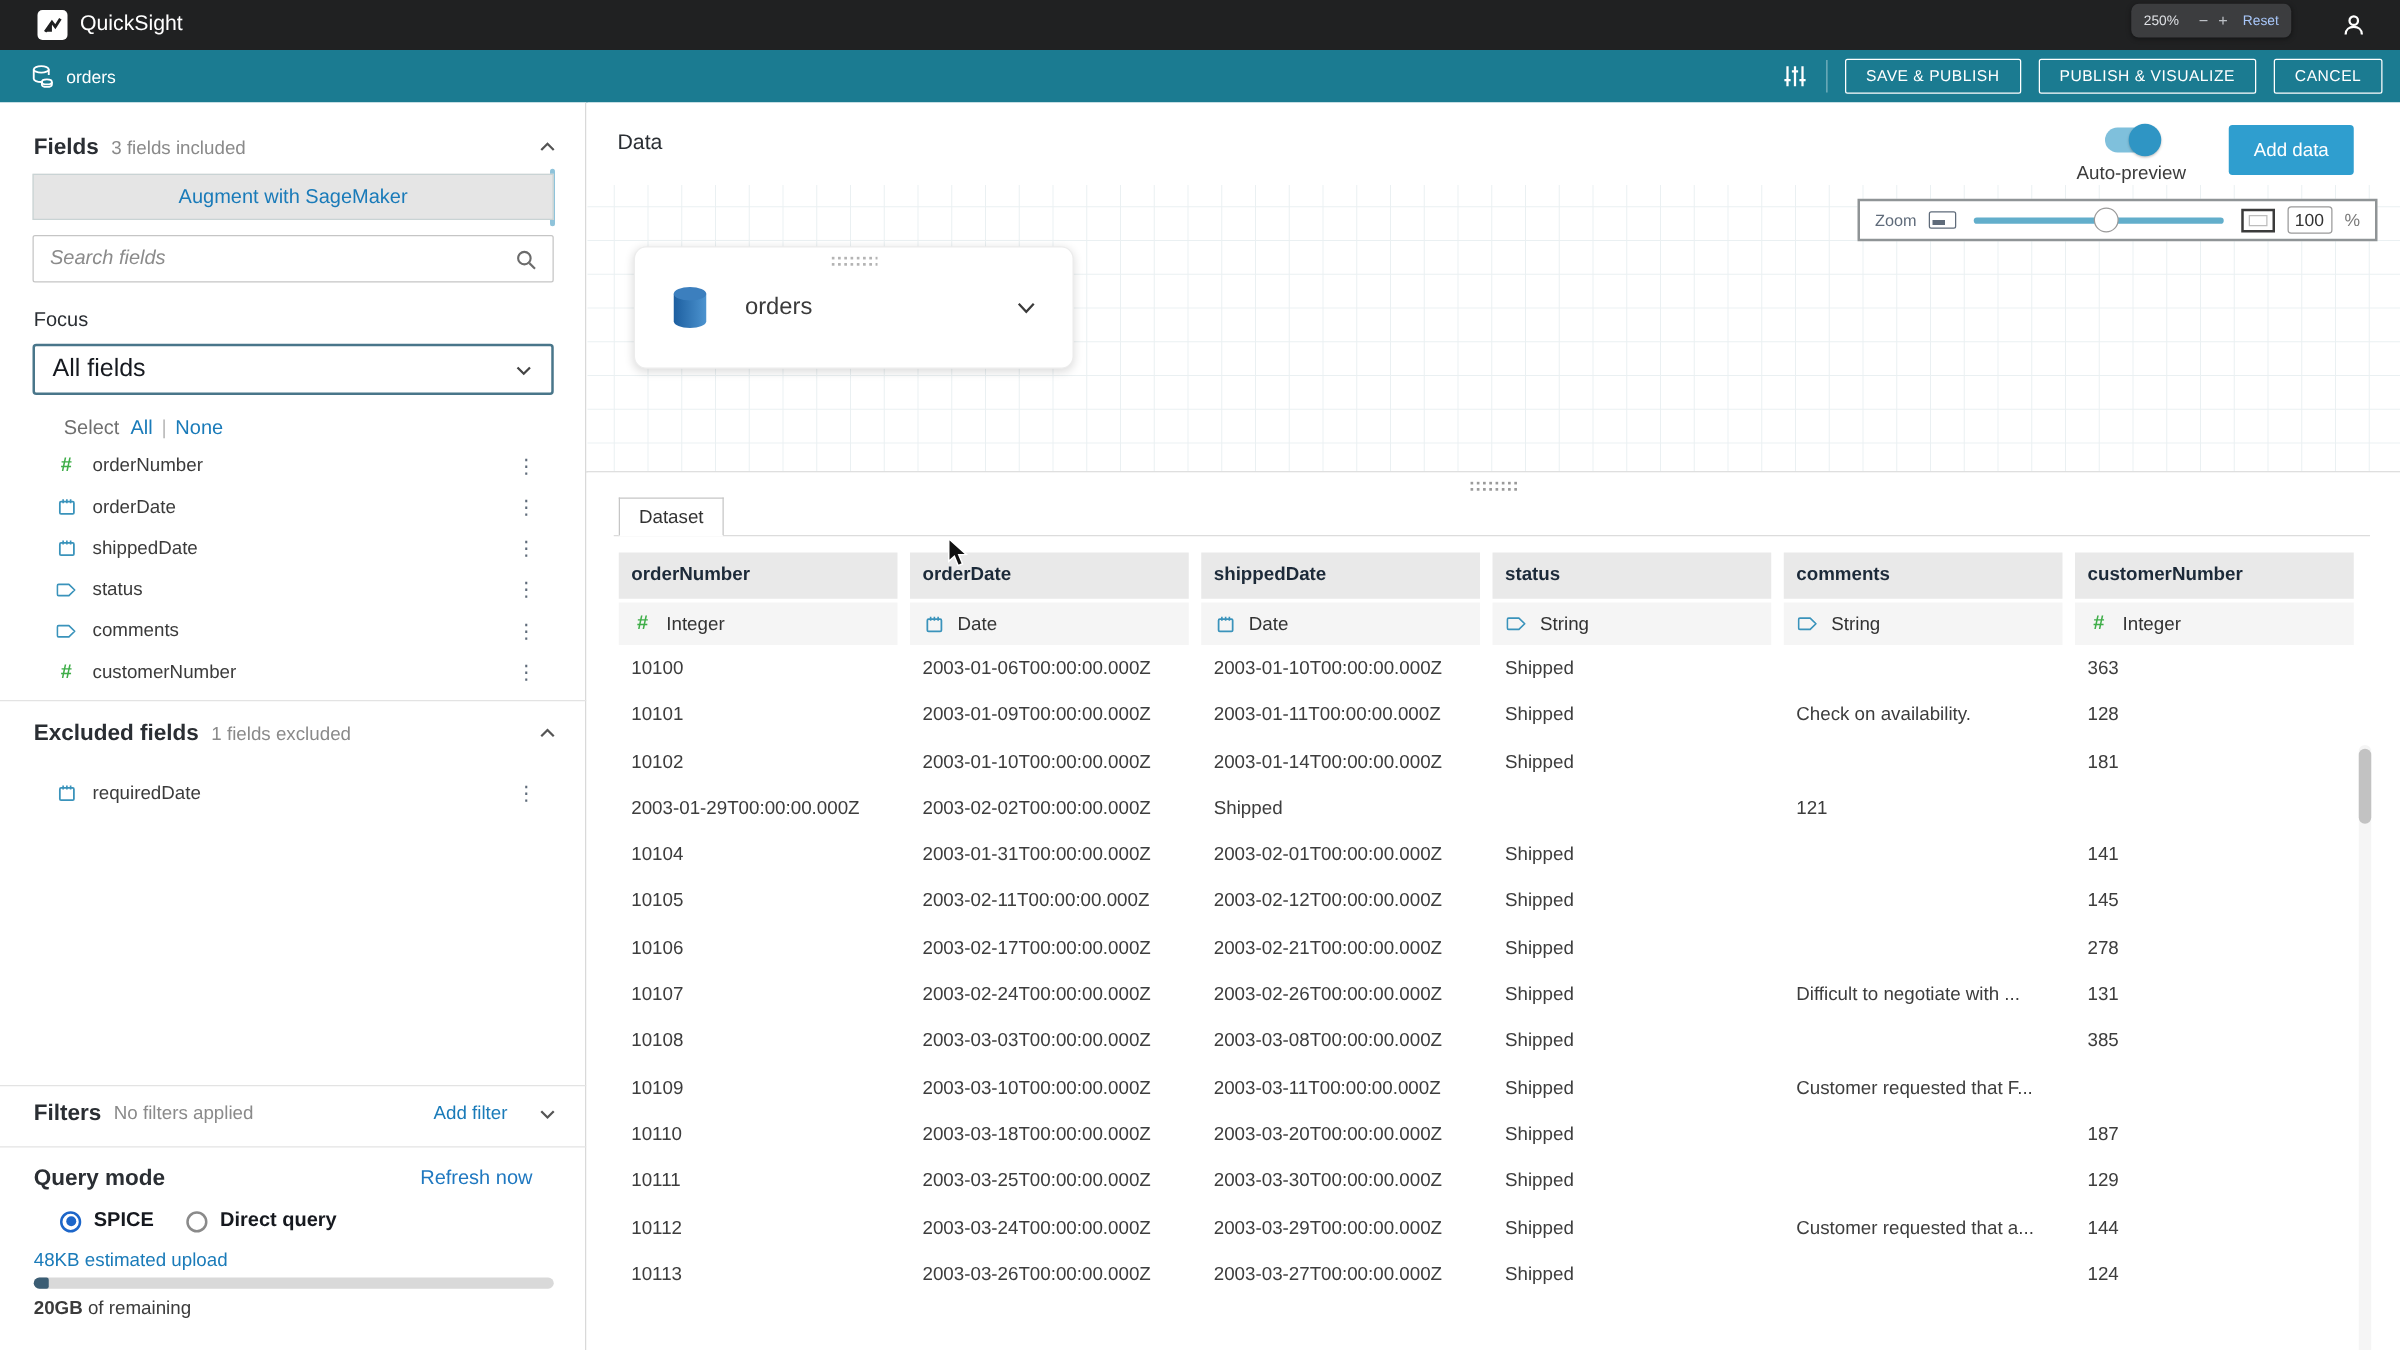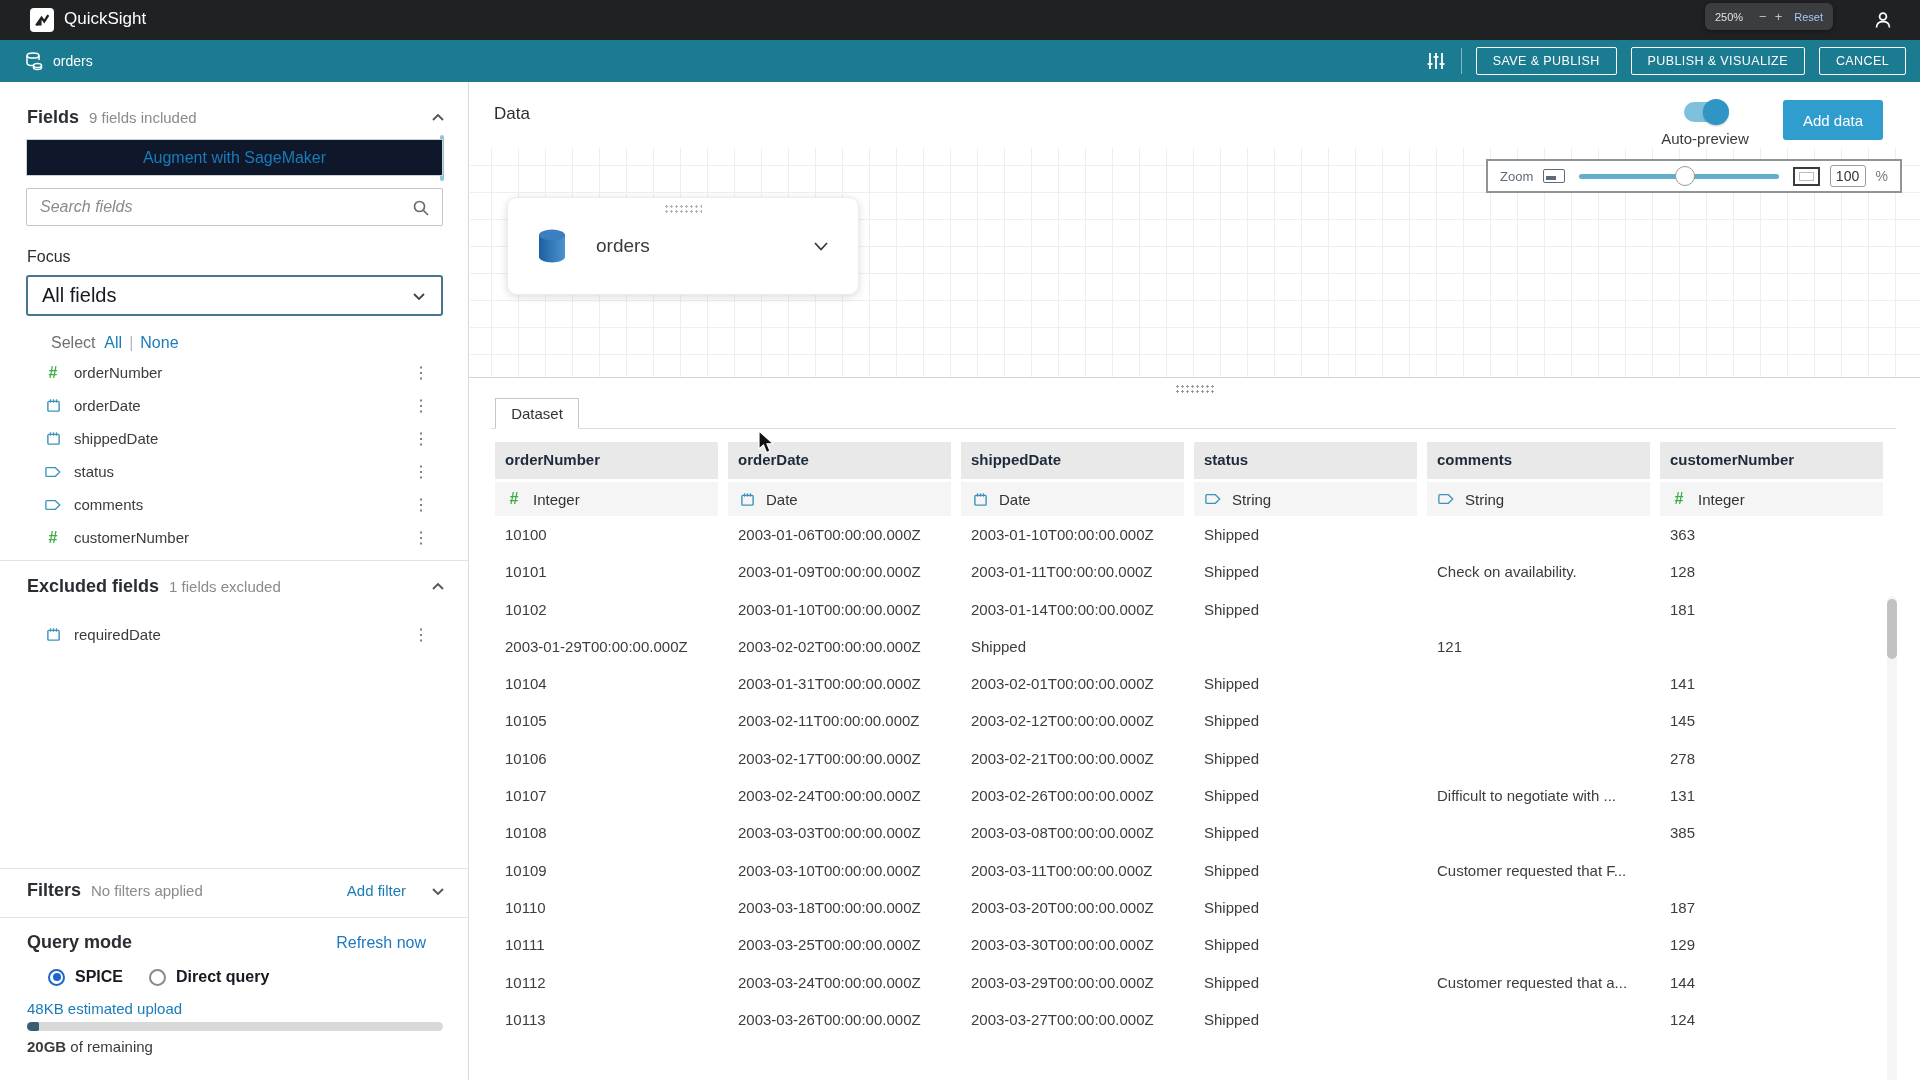--- a/index.html
+++ b/index.html
@@ -22,21 +22,21 @@
   .tb-right { position:absolute; right:14px; top:0; height:42px; display:flex; align-items:center; gap:14px; }
   .tb-divider { width:1px; height:26px; background:rgba(255,255,255,.45); }
   .tb-btn { height:28px; border:1px solid #fff; border-radius:2px; background:transparent; color:#fff; font-size:12.5px; letter-spacing:.4px; padding:0 16px; font-family:inherit; cursor:pointer; }
 
   
   .sidebar { position:absolute; top:82px; left:0; width:469px; bottom:0; background:#fff; border-right:1px solid #d9d9d9; }
   .sec-title { font-size:18px; font-weight:700; color:#2a2e33; }
   .sec-count { font-size:15px; color:#8a8a8a; margin-left:10px; font-weight:400; }
   .fields-header { position:absolute; top:25px; left:27px; }
   .fields-chev { position:absolute; top:28px; right:22px; }
-  .augment-btn { position:absolute; top:57px; left:26px; width:417px; height:37px; background:#0f172a; border:1px solid #c9d3d4; color:#1a7bb9; font-size:16px; font-family:inherit; cursor:pointer; }
+  .augment-btn { position:absolute; top:57px; left:26px; width:417px; height:37px; background:#e5e5e5; border:1px solid #c9d3d4; color:#1a7bb9; font-size:16px; font-family:inherit; cursor:pointer; }
   .search-box { position:absolute; top:106px; left:26px; width:417px; height:38px; border:1px solid #c5c5c5; border-radius:2px; background:#fff; }
   .search-box input { position:absolute; inset:0; border:0; outline:none; background:transparent; font-style:italic; font-size:16px; color:#000000; padding:0 40px 0 13px; font-family:inherit; }
   .search-box input::placeholder { color:#8b8b8b; }
   .search-icon { position:absolute; right:12px; top:10px; }
   .focus-label { position:absolute; top:166px; left:27px; font-size:16px; color:#2a2e33; }
   .focus-select { position:absolute; top:193px; left:26px; width:417px; height:41px; border:2px solid #49768a; border-radius:3px; background:#fff; display:flex; align-items:center; padding:0 14px; font-size:20px; color:#16191f; justify-content:space-between; cursor:pointer; }
   .select-row { position:absolute; top:252px; left:27px; font-size:16px; color:#6f6f6f;margin-left:24px; }
   .select-row a { color:#1a7bb9; text-decoration:none; cursor:pointer; }
   .select-row .sep { color:#b9b9b9; margin:0 7px; }
   .field-list { position:absolute; left:26px; width:417px; }
@@ -165,21 +165,21 @@
       </svg>
     <div class="tb-divider"></div>
     <button class="tb-btn">SAVE &amp; PUBLISH</button>
     <button class="tb-btn">PUBLISH &amp; VISUALIZE</button>
     <button class="tb-btn">CANCEL</button>
   </div>
 </div>
 
 <div class="sidebar">
   <div class="fields-header">
-    <span class="sec-title">Fields</span><span class="sec-count">9 fields included</span>
+    <span class="sec-title">Fields</span><span class="sec-count">3 fields included</span>
   </div>
   <span class="fields-chev"><svg width="16" height="16" viewBox="0 0 16 16">
         <path d="M3 10 L8 5 L13 10" fill="none" stroke="#555" stroke-width="1.8"></path>
       </svg></span>
   <div class="sb-scroll"></div>
 
   <button class="augment-btn">Augment with SageMaker</button>
 
   <div class="search-box">
     <input type="text" placeholder="Search fields" style="">

